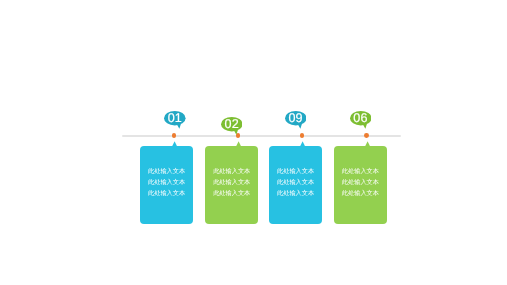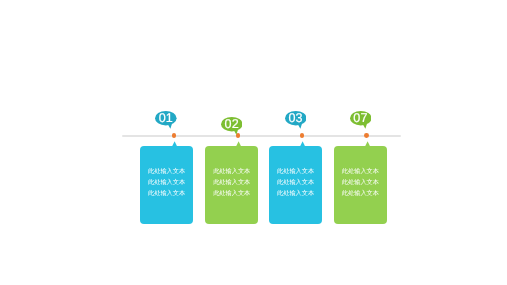--- a/index.html
+++ b/index.html
@@ -94,21 +94,21 @@
           <div>此处输入文本</div>
           <div>此处输入文本</div>
         </div>
       </div>
       <div class="card-notch" style="left: 171.7px; top: 141.2px;">
         <svg viewBox="0 0 5.2 5.2">
           <path d="M2.6 0.2 L5.0 5.2 L0.2 5.2 Z" fill="#27c1e2"></path>
         </svg>
       </div>
       <div class="dot" style="left: 171.5px; top: 133.45px; background: rgb(237, 125, 49);"></div>
-      <div class="badge" style="left: 155px; top: 110.7px;">
+      <div class="badge" style="left: 164px; top: 110.7px;">
         <svg viewBox="0 0 21.6 21">
           <path d="M12.2 12.3 L17.4 11.3 L15.4 17.8 Z" fill="#22a8c5"></path>
           <ellipse cx="10.8" cy="7.2" rx="10.8" ry="7.2" fill="#22a8c5"></ellipse>
         </svg>
         <div class="badge-num">01</div>
       </div>
       <div class="card" style="left: 205px; top: 145.8px; background: rgb(147, 208, 79);">
         <div class="card-text">
           <div>此处输入文本</div>
           <div>此处输入文本</div>
@@ -139,36 +139,36 @@
         <svg viewBox="0 0 5.2 5.2">
           <path d="M2.6 0.2 L5.0 5.2 L0.2 5.2 Z" fill="#27c1e2"></path>
         </svg>
       </div>
       <div class="dot" style="left: 299.6px; top: 133.45px; background: rgb(237, 125, 49);"></div>
       <div class="badge" style="left: 284.8px; top: 110.7px;">
         <svg viewBox="0 0 21.6 21">
           <path d="M12.2 12.3 L17.4 11.3 L15.4 17.8 Z" fill="#22a8c5"></path>
           <ellipse cx="10.8" cy="7.2" rx="10.8" ry="7.2" fill="#22a8c5"></ellipse>
         </svg>
-        <div class="badge-num">03</div>
+        <div class="badge-num">09</div>
       </div>
       <div class="card" style="left: 333.7px; top: 145.8px; background: rgb(147, 208, 79);">
         <div class="card-text">
           <div>此处输入文本</div>
           <div>此处输入文本</div>
           <div>此处输入文本</div>
         </div>
       </div>
       <div class="card-notch" style="left: 364.5px; top: 141.2px;">
         <svg viewBox="0 0 5.2 5.2">
           <path d="M2.6 0.2 L5.0 5.2 L0.2 5.2 Z" fill="#93d04f"></path>
         </svg>
       </div>
       <div class="dot" style="left: 364.3px; top: 133.45px; background: rgb(237, 125, 49);"></div>
       <div class="badge" style="left: 349.6px; top: 110.7px;">
         <svg viewBox="0 0 21.6 21">
           <path d="M12.2 12.3 L17.4 11.3 L15.4 17.8 Z" fill="#7dbe32"></path>
           <ellipse cx="10.8" cy="7.2" rx="10.8" ry="7.2" fill="#7dbe32"></ellipse>
         </svg>
-        <div class="badge-num">07</div>
+        <div class="badge-num">06</div>
       </div>
     </div>
 </div>
 
 </body></html>

